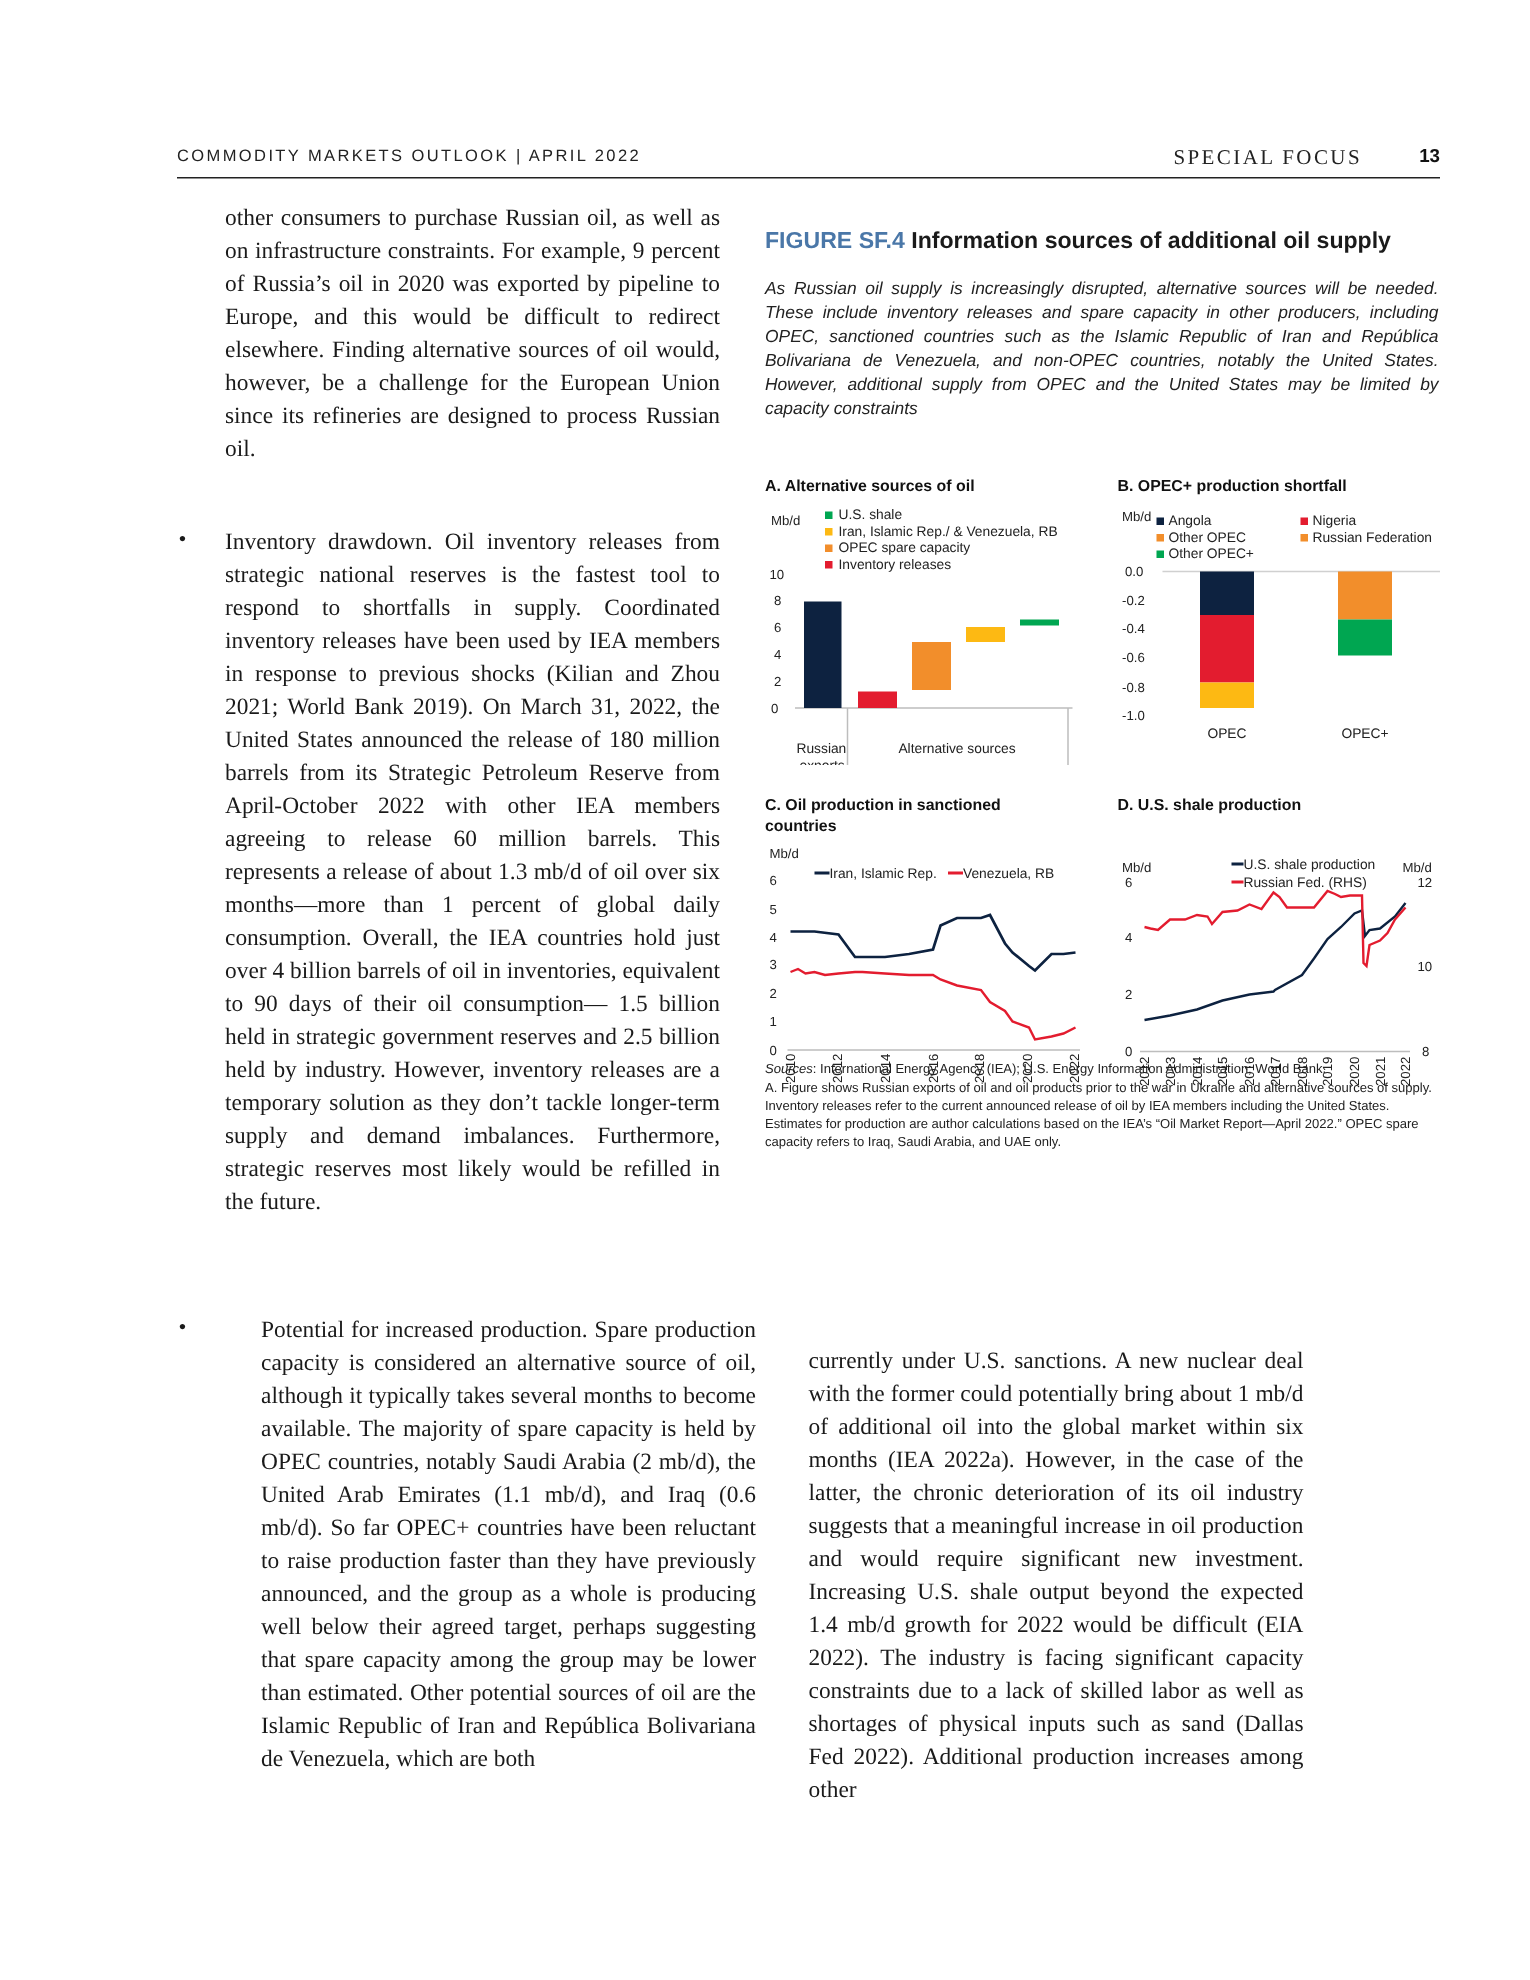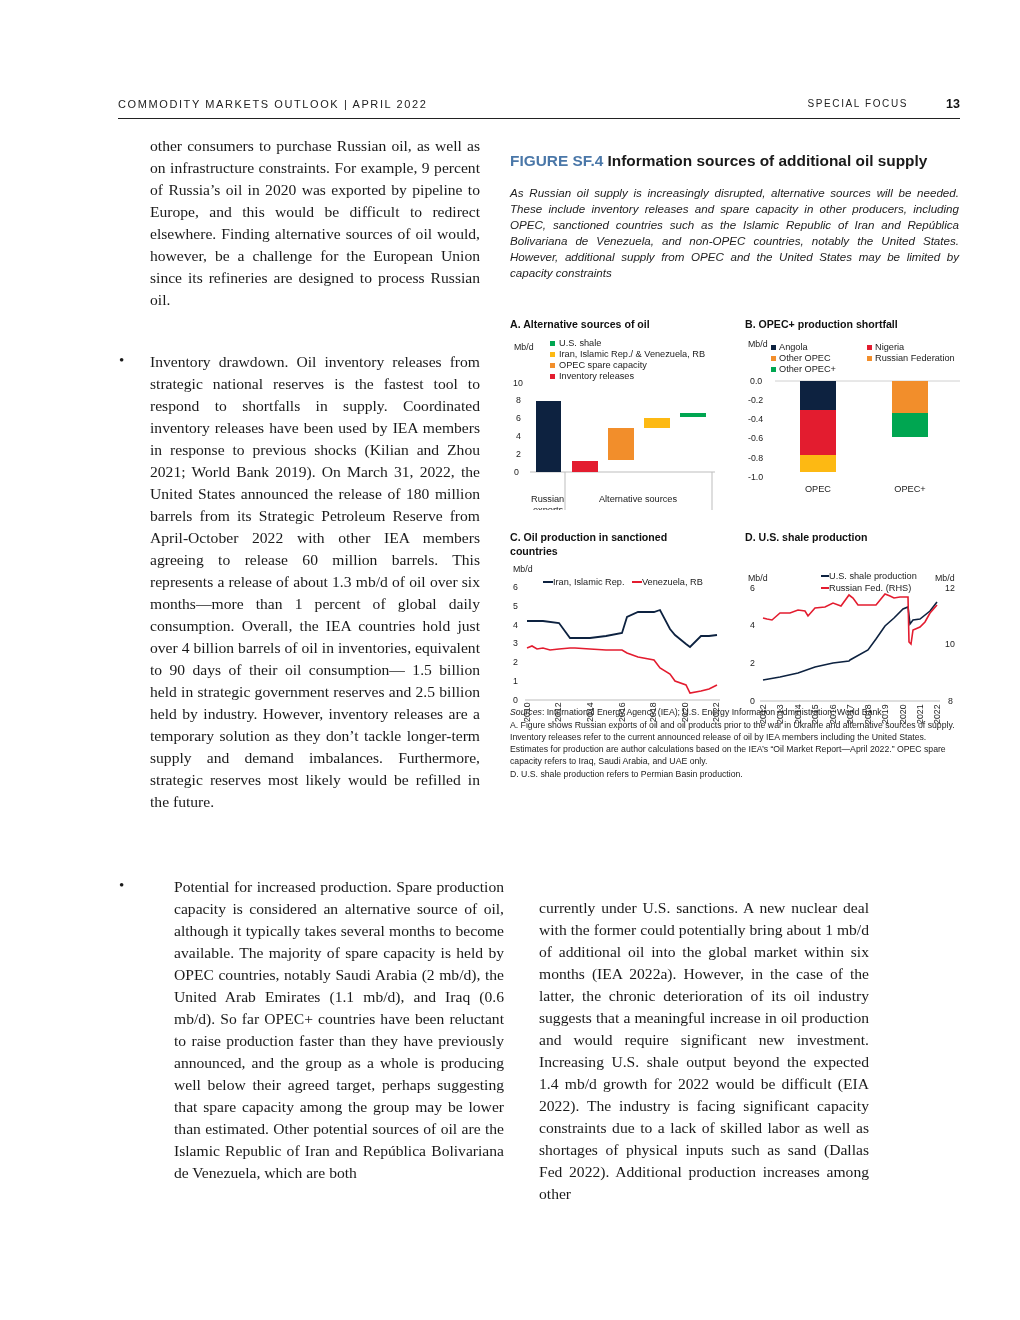--- a/index.html
+++ b/index.html
@@ -3,21 +3,21 @@
 <meta charset="utf-8">
 <style>
   html, body { margin: 0; padding: 0; background: #ffffff; }
   body { width: 1020px; height: 1320px; position: relative; overflow: hidden; color: #1a1a1a; }
   .sans { font-family: "Liberation Sans", "DejaVu Sans", sans-serif; margin-top: 18px; }
   .serif { font-family: "Liberation Serif", "DejaVu Serif", serif; }
 
   
   .running-head { position: absolute; left: 118px; top: 80px; width: 842px; height: 20px; border-bottom: 1px solid #222; }
   .rh-left { position: absolute; left: 0; top: 0; font-size: 11px; letter-spacing: 1.6px; color: #222; }
-  .rh-right { position: absolute; right: 52px; top: 0; font-size: 10px; letter-spacing: 1.6px; color: #222; }
+  .rh-right { position: absolute; right: 52px; top: 0; font-size: 14px; letter-spacing: 1.6px; color: #222; font-family: Liberation Serif, serif; }
   .rh-page { position: absolute; right: 0; top: -1px; font-size: 12.5px; font-weight: bold; color: #111; }
 
   
   .col { position: absolute; font-size: 15.6px; line-height: 22px; text-align: justify; color: #1a1a1a; }
   .col p { margin: 0; }
   .col-left { left: 150px; width: 330px; }
   .bullet { position: absolute; left: 119px; font-size: 15px; }
   .lead { font-weight: normal; }
 
   
@@ -206,14 +206,13 @@
       <text transform="translate(161,176) rotate(-90)">2020</text>
       <text transform="translate(178,176) rotate(-90)">2021</text>
       <text transform="translate(195,176) rotate(-90)">2022</text>
     </g>
   </svg>
 </div>
 
 <div class="notes sans">
   <p><i>Sources</i><span>: International Energy Agency (IEA); U.S. Energy Information Administration; World Bank.</span></p>
   <p>A. Figure shows Russian exports of oil and oil products prior to the war in Ukraine and alternative sources of supply. Inventory releases refer to the current announced release of oil by IEA members including the United States. Estimates for production are author calculations based on the IEA’s “Oil Market Report—April 2022.” OPEC spare capacity refers to Iraq, Saudi Arabia, and UAE only.</p>
-  <p>D. U.S. shale production refers to Permian Basin production.</p>
 </div>
 
 </body></html>

